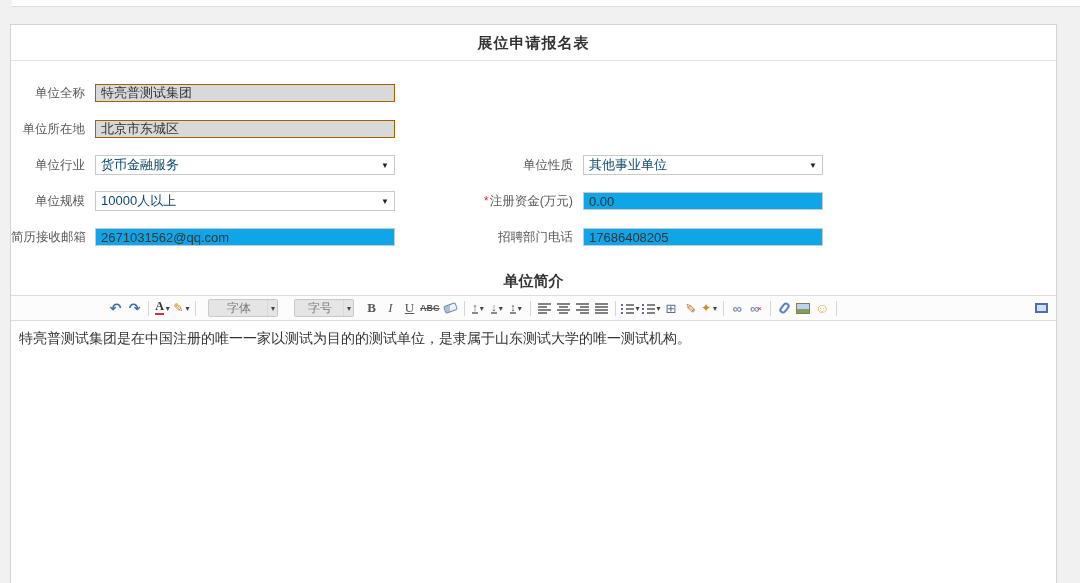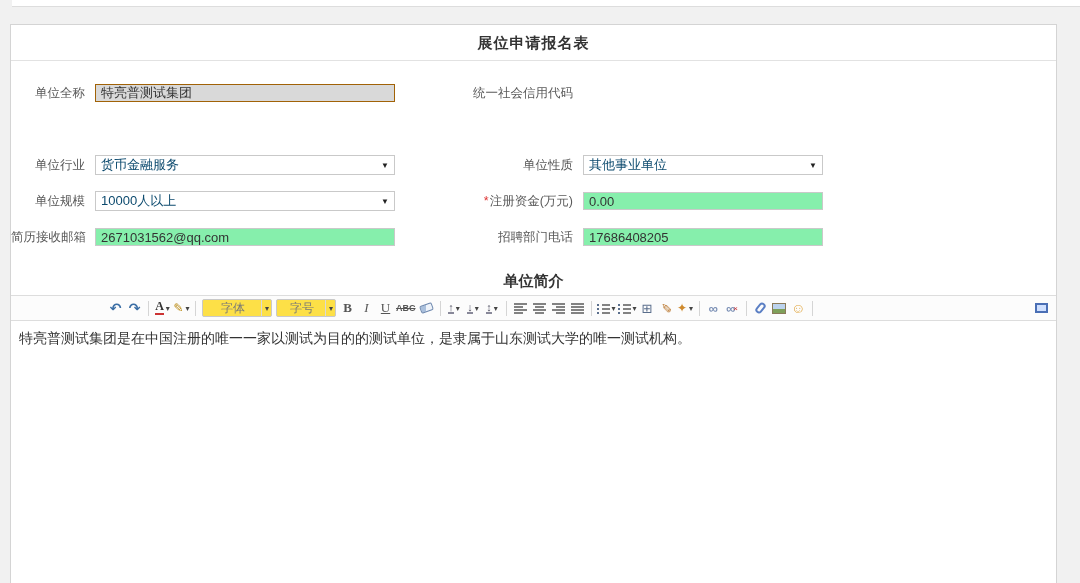--- a/index.html
+++ b/index.html
@@ -14,39 +14,39 @@
 
   .form-area { padding-top:14px; }
   .row { display:flex; height:36px; align-items:center; }
   .cell { display:flex; align-items:center; }
   .lbl { width:84px; text-align:right; padding-right:10px; color:#5a5a5a; font-size:12.5px; white-space:nowrap; }
   .lbl-r { width:188px; }
   .req { color:#dd3333; font-style:normal; margin-right:1px; }
 
   input.fld { height:18px; font-size:13px; color:#333; font-family:"Liberation Sans","DejaVu Sans",sans-serif; padding:0 5px; outline:none; }
   .ro { background:#d9d9d9; border:1px solid #a16207; }
-  .txt { background:#86efac; border:1px solid #c9c9c9; height:19px; }
+  .txt { background:#0ea5e9; border:1px solid #c9c9c9; height:19px; }
   .w300 { width:300px; }
   .w240 { width:240px; }
 
   .sel { height:20px; background:#fff; border:1px solid #c9c9c9; display:flex; align-items:center; justify-content:space-between; padding:0 5px; cursor:default; }
   .sel-v { font-size:13px; color:#0c4a6e; }
   .sel-c { font-size:8px; color:#222; }
 
   .section-title { margin-top:12px; height:28px; line-height:28px; text-align:center; font-size:15px; font-weight:bold; color:#333; }
 
   
   .toolbar { height:26px; border-top:1px solid #ddd; border-bottom:1px solid #ddd; background:#fcfcfc; display:flex; align-items:center; padding-left:95px; padding-right:8px; }
   .tb { display:inline-flex; align-items:center; justify-content:center; min-width:17px; height:18px; margin:0 1px; color:#555; font-size:12px; cursor:pointer; border-radius:2px; }
   .sep { width:1px; height:15px; background:#d5d5d5; margin:0 4px; display:inline-block; }
   .car { font-size:8px; color:#444; margin-left:2px; }
   .blue { color:#3b6ea5; font-size:14px; font-weight:bold; }
   .fc { font-family:"Liberation Serif",serif; font-weight:bold; color:#333; border-bottom:2px solid #c33; line-height:11px; padding-bottom:1px; }
   .pen { color:#b8860b; font-size:12px; }
-  .ddl { border:1px solid #c9c9c9; background:#fde047; height:18px; padding:0 2px 0 6px; margin:0 2px; }
+  .ddl { border:1px solid #c9c9c9; background:#e5e5e5; height:18px; padding:0 2px 0 6px; margin:0 8px; }
   .ddl-t { color:#777; font-size:12px; min-width:48px; text-align:center; }
   .ddl-c { border-left:1px solid #d9d9d9; padding-left:3px; margin-left:4px; font-size:8px; color:#444; align-self:stretch; display:flex; align-items:center; }
   .b { font-weight:bold; font-family:"Liberation Serif",serif; font-size:13px; }
   .i { font-style:italic; font-family:"Liberation Serif",serif; font-size:13px; }
   .u { text-decoration:underline; font-family:"Liberation Serif",serif; font-size:13px; }
   .abc { text-decoration:line-through; font-size:9px; font-weight:bold; letter-spacing:0; }
   .eraser { width:13px; height:8px; border:1px solid #6b86ad; border-radius:2px; background:linear-gradient(105deg,#aac0dd 45%,#eef3fa 45%); transform:rotate(-20deg); }
   .spc { font-size:11px; color:#556; border-bottom:2px solid #889; line-height:10px; }
   .bars { width:13px; height:11px; background-repeat:no-repeat; background-image:linear-gradient(#828282,#828282),linear-gradient(#828282,#828282),linear-gradient(#828282,#828282),linear-gradient(#828282,#828282); }
   .al-l { background-size:13px 2px,9px 2px,13px 2px,9px 2px; background-position:0 0,0 3px,0 6px,0 9px; }
@@ -79,25 +79,28 @@
   <div class="title-bar">展位申请报名表</div>
 
   <div class="form-area">
 
     <div class="row">
       <div class="cell">
         <label class="lbl">单位全称</label>
         <input class="fld ro w300" readonly="" value="特亮普测试集团" style="">
       </div>
       <div class="cell">
-        <label class="lbl lbl-r">统一社会信用代码</label>
-      </div>
-    </div>
-
-    <div class="row">
+      </div>
+    </div>
+
+    <div class="row">
+      <div class="cell">
+        <label class="lbl">单位所在地</label>
+        <input class="fld ro w300" readonly="" value="北京市东城区" style="">
+      </div>
     </div>
 
     <div class="row">
       <div class="cell">
         <label class="lbl">单位行业</label>
         <div class="sel w300">
           <span class="sel-v">货币金融服务</span>
           <span class="sel-c">▼</span>
         </div>
       </div>

